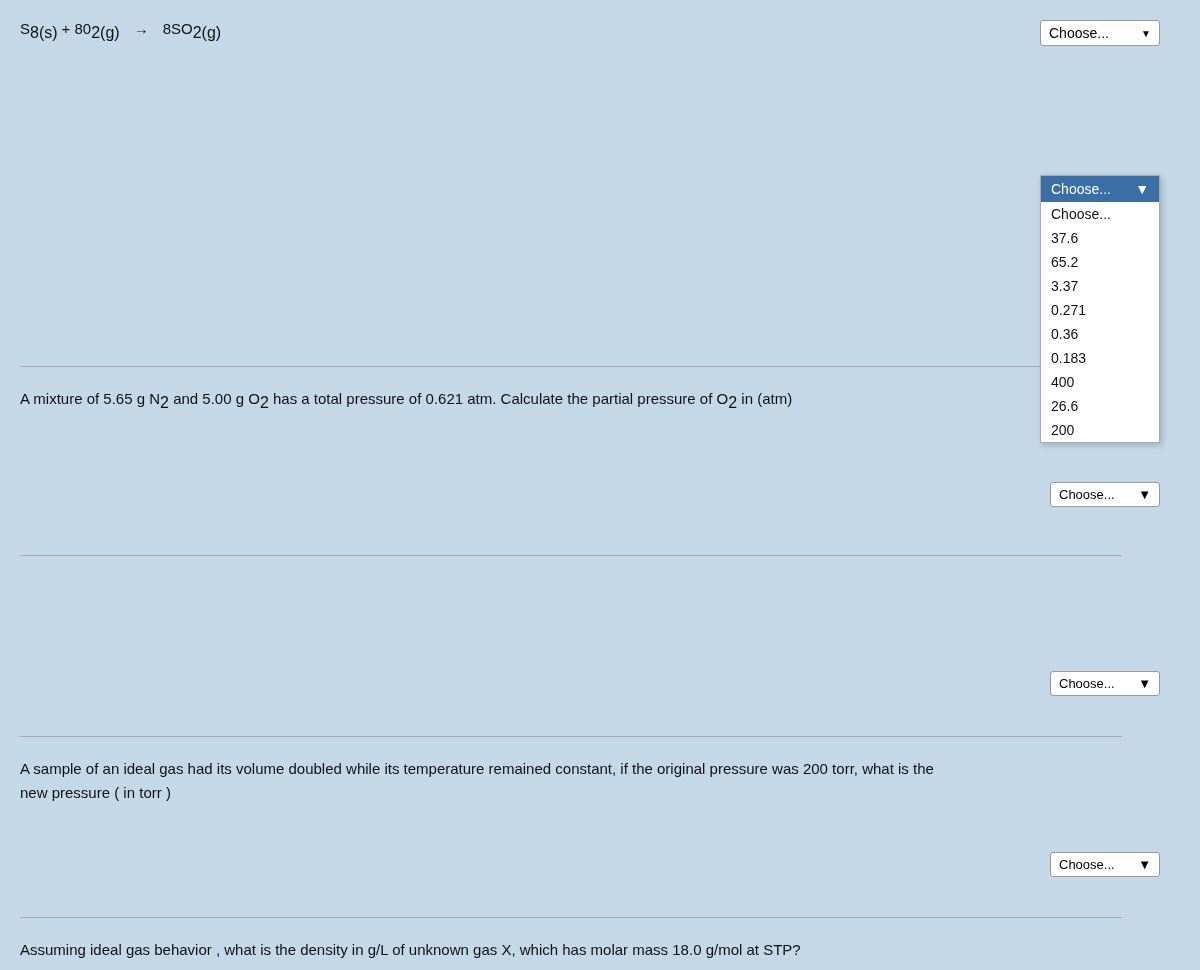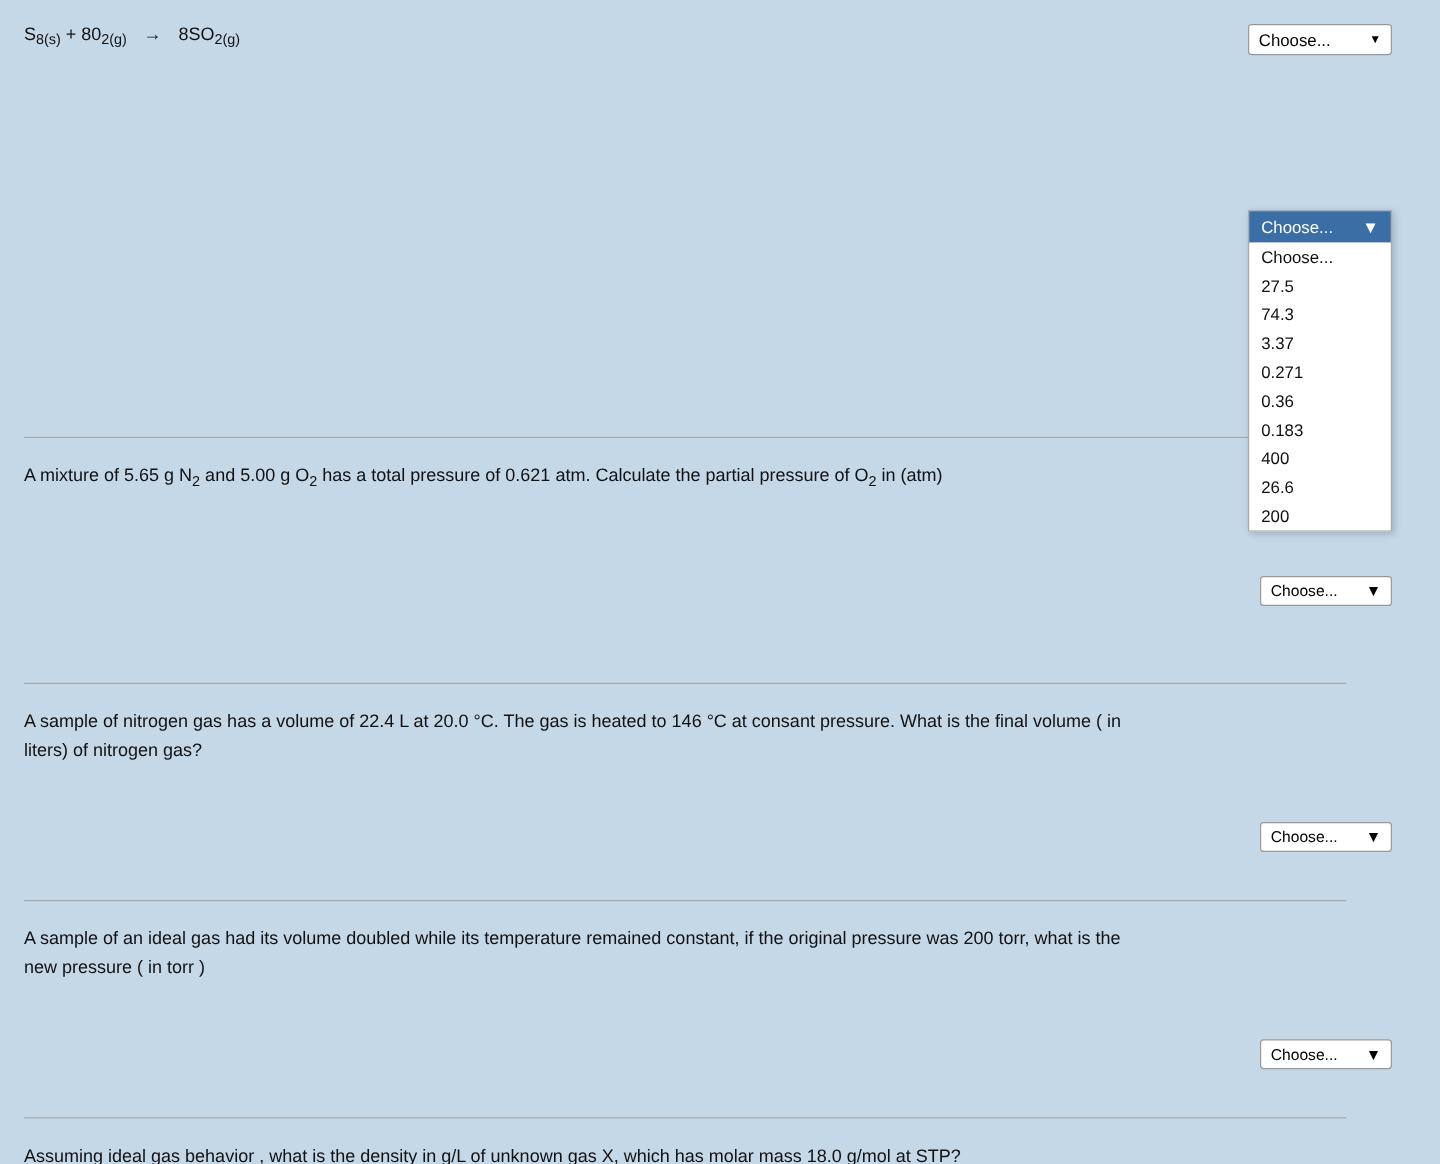--- a/index.html
+++ b/index.html
@@ -28,21 +28,21 @@
     .equation-line {
       font-size: 15px;
       margin-bottom: 4px;
       display: flex;
       align-items: baseline;
       gap: 4px;
     }
     .arrow {
       margin: 0 10px;
     }
-    sub { font-size: 12px; }
+    sub { font-size: 16px; }
 
     
     .dropdown-btn {
       background: white;
       border: 1px solid #999;
       border-radius: 3px;
       padding: 4px 8px;
       font-size: 14px;
       cursor: pointer;
       display: flex;
@@ -84,21 +84,21 @@
     }
 
     .question-1-wrapper {
       position: relative;
       min-height: 200px;
     }
 
     .question-2-wrapper {
       position: relative;
       min-height: 120px;
-      margin-bottom: 64px;
+      margin-bottom: 48px;
     }
     .question-3-wrapper {
       position: relative;
       min-height: 120px;
       margin-bottom: 40px;
     }
     .question-4-wrapper {
       position: relative;
       min-height: 120px;
       margin-bottom: 40px;
@@ -149,22 +149,22 @@
         <span class="chevron">▼</span>
       </button>
     </div>
 
     <div class="dropdown-open">
       <div class="dropdown-header">
         <span>Choose...</span>
         <span>▼</span>
       </div>
       <div class="dropdown-item">Choose...</div>
-      <div class="dropdown-item">27.5</div>
-      <div class="dropdown-item">74.3</div>
+      <div class="dropdown-item">37.6</div>
+      <div class="dropdown-item">65.2</div>
       <div class="dropdown-item">3.37</div>
       <div class="dropdown-item">0.271</div>
       <div class="dropdown-item">0.36</div>
       <div class="dropdown-item">0.183</div>
       <div class="dropdown-item">400</div>
       <div class="dropdown-item">26.6</div>
       <div class="dropdown-item">200</div>
     </div>
 
     <div style="height: 310px;"></div>
@@ -178,21 +178,20 @@
     </div>
     <button class="choose-btn">
       <span>Choose...</span>
       <span>▼</span>
     </button>
   </div>
 
   <hr class="divider-line">
 
   <div class="question-3-wrapper" style="margin-top:20px;">
-    <div class="question-text">A sample of nitrogen gas has a volume of 22.4 L at 20.0 °C. The gas is heated to 146 °C at consant pressure. What is the final volume ( in liters) of nitrogen gas?</div>
     <button class="choose-btn">
       <span>Choose...</span>
       <span>▼</span>
     </button>
   </div>
 
   <hr class="divider-line">
 
   <div class="question-4-wrapper" style="margin-top:3px;">
     <div class="question-text">A sample of an ideal gas had its volume doubled while its temperature remained constant, if the original pressure was 200 torr, what is the new pressure ( in torr )</div>

